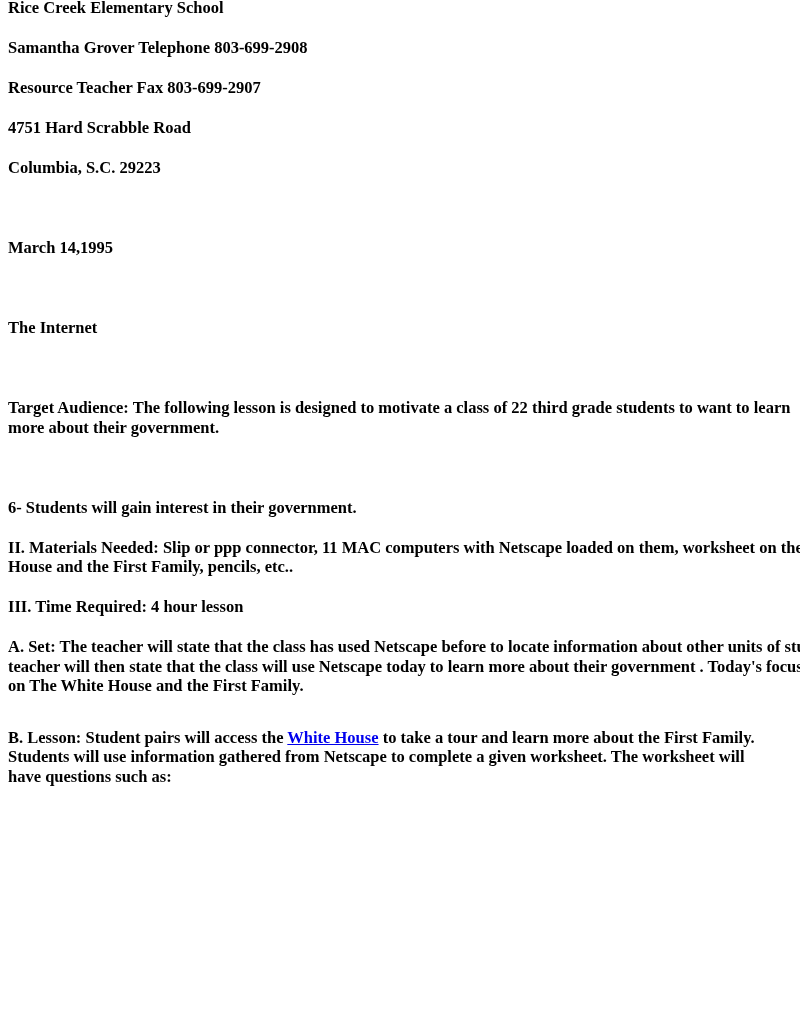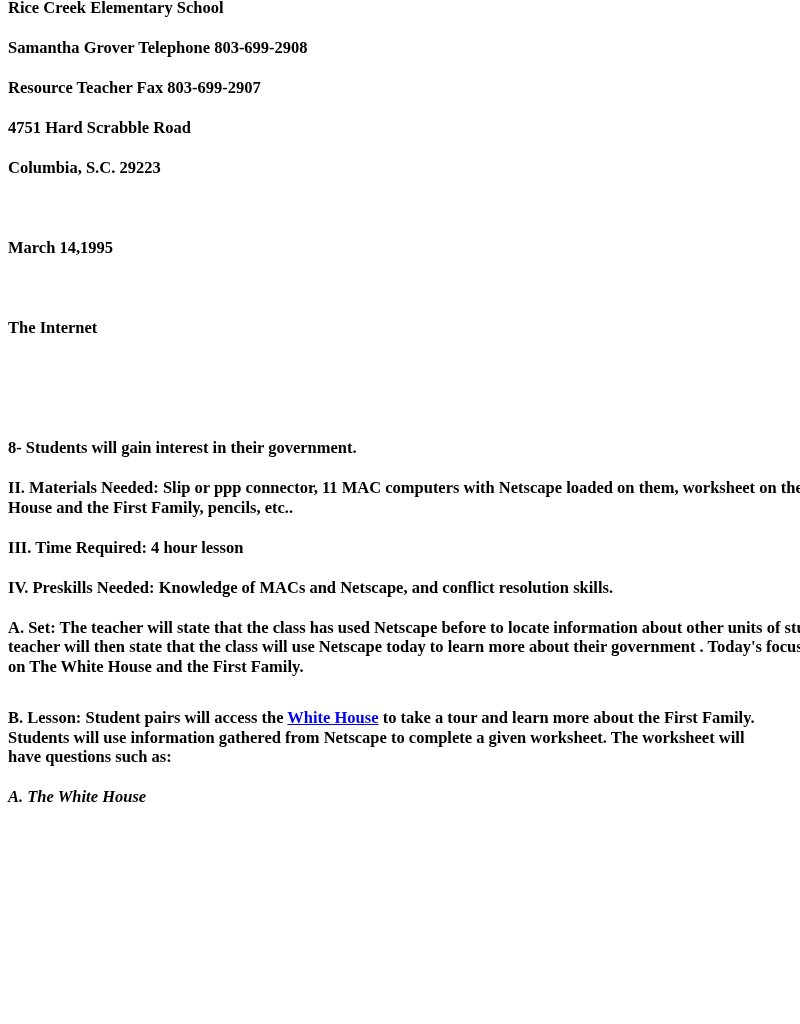--- a/index.html
+++ b/index.html
@@ -75,33 +75,32 @@
   <div class="spacer"></div>
 
   <p class="p nowrap">March 14,1995</p>
 
   <div class="spacer"></div>
 
   <p class="p nowrap">The Internet</p>
 
   <div class="spacer"></div>
 
+  <p class="p w-wide">Target Audience: The following lesson is designed to motivate a class of 22 third grade students to want to learn more about their government.</p>
 
   <div class="spacer"></div>
 
 
 
-  <p class="p w-wide">8- Students will gain interest in their government.</p>
+  <p class="p w-wide">6- Students will gain interest in their government.</p>
 
   <p class="p w-over">II. Materials Needed: Slip or ppp connector, 11 MAC computers with Netscape loaded on them, worksheet on the White House and the First Family, pencils, etc..</p>
 
   <p class="p w-wide">III. Time Required: 4 hour lesson</p>
 
-  <p class="p w-wide">IV. Preskills Needed: Knowledge of MACs and Netscape, and conflict resolution skills.</p>
 
 
   <p class="p w-over">A. Set: The teacher will state that the class has used Netscape before to locate information about other units of study. The teacher will then state that the class will use Netscape today to learn more about their government . Today's focus will be on The White House and the First Family.</p>
 
   <p class="p w-body"><span>B. Lesson: Student pairs will access the </span><a class="link" href="#">White House</a><span> to take a tour and learn more about the First Family. Students will use information gathered from Netscape to complete a given worksheet. The worksheet will have questions such as:</span></p>
 
-  <p class="p w-wide ital">A. The White House</p>
 
 </div>
 
 </body></html>

